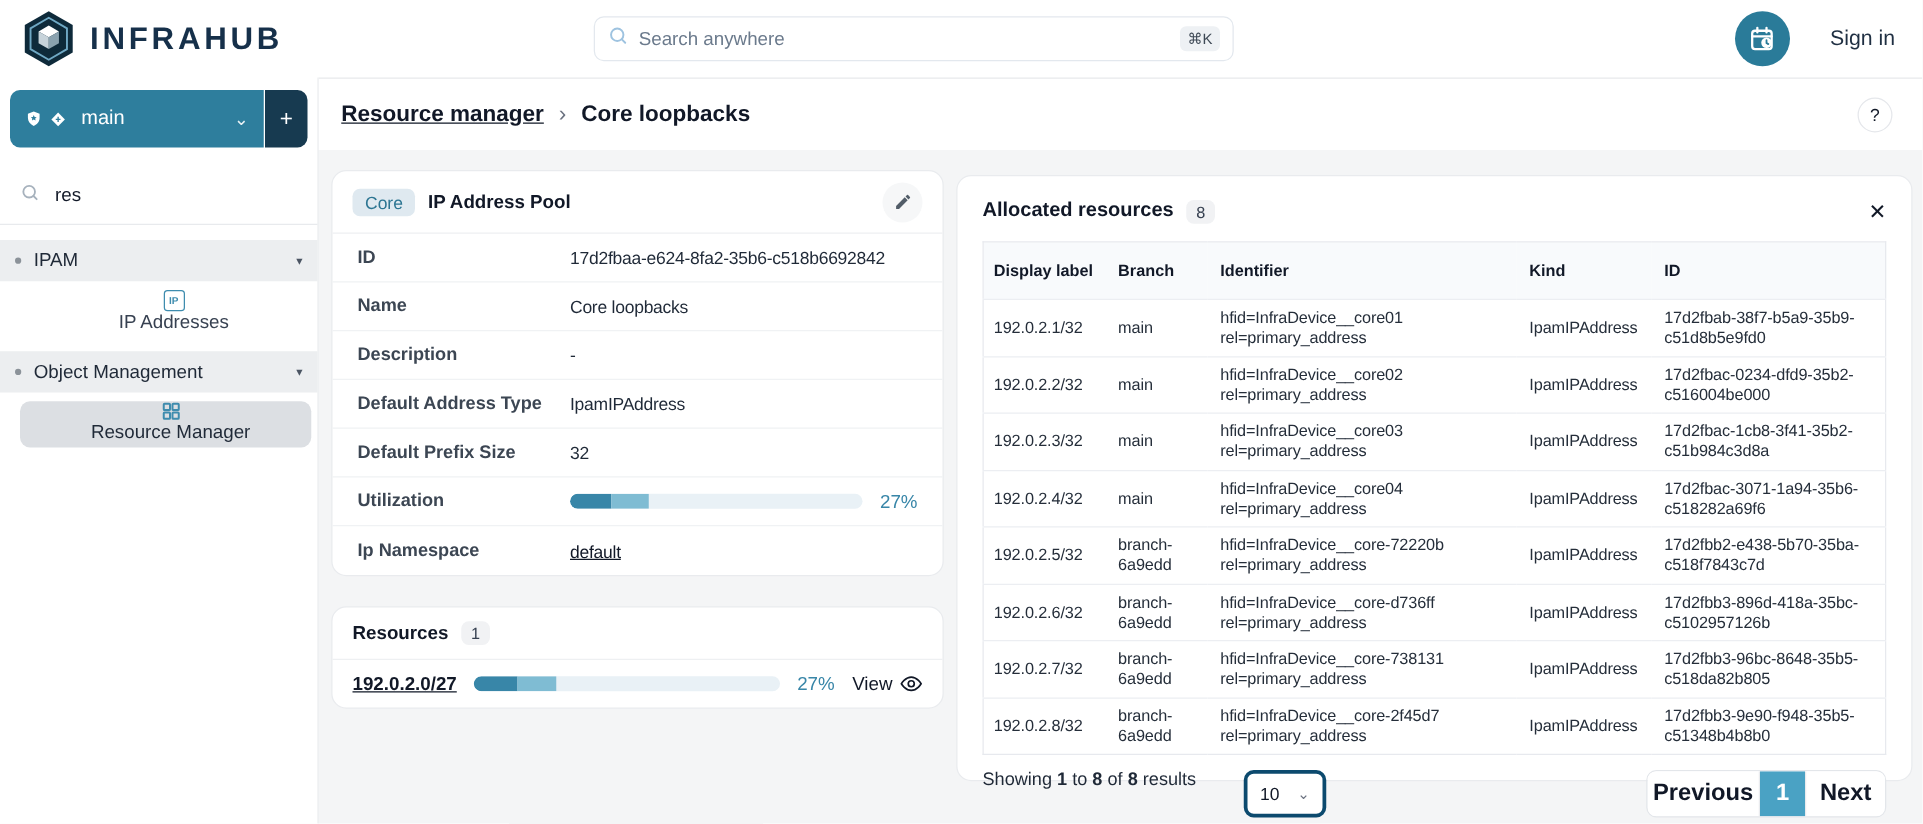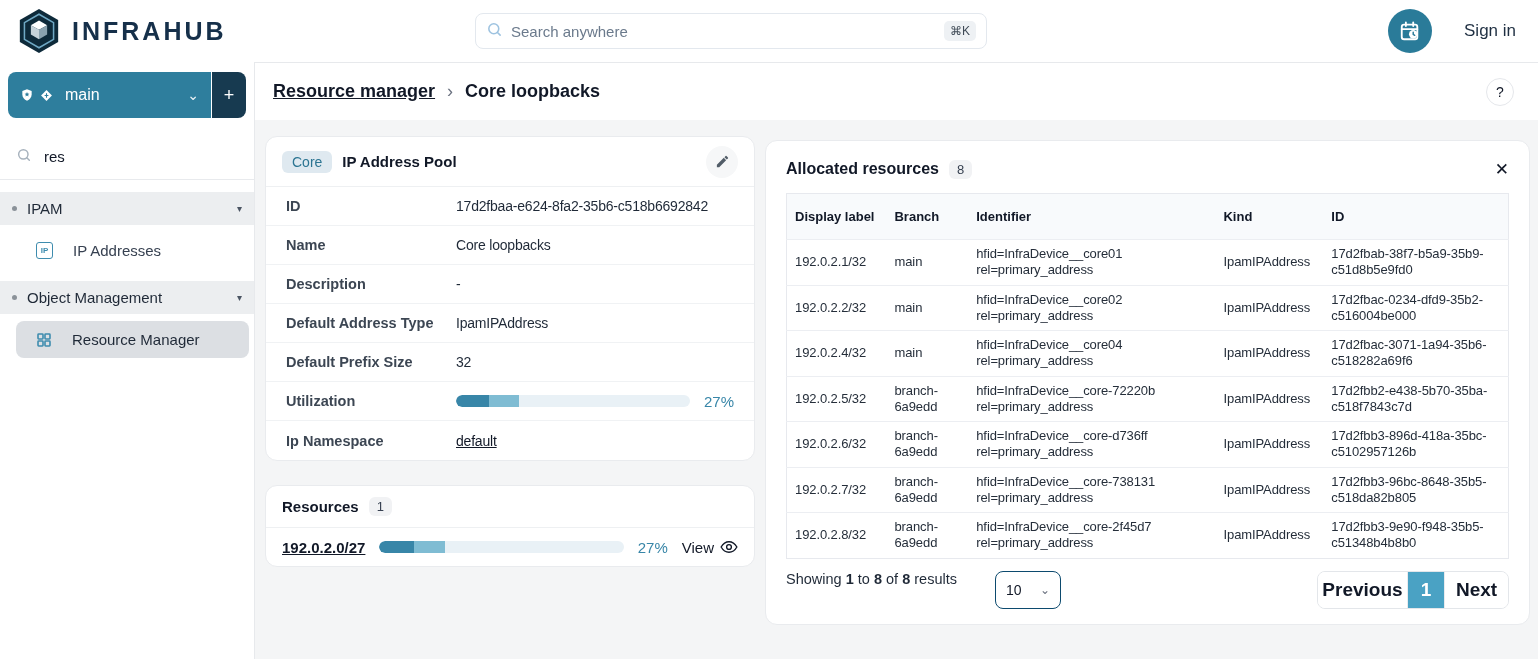--- a/index.html
+++ b/index.html
@@ -25,21 +25,21 @@
   .branch-btn .lbl { flex:1; margin-left:6px; }
   .branch-btn .chev { font-size:14px; opacity:.9; }
   .branch-add { width:34px; background:#173a50; border-radius:0 8px 8px 0; color:#fff; font-size:18px; display:flex; align-items:center; justify-content:center; margin-left:1px; }
   .side-search { height:46px; margin-top:16px; border-bottom:1px solid #e8eaed; display:flex; align-items:center; padding:0 16px; gap:12px; }
   .side-search .mag { color:#a7b2bd; }
   .side-search .val { font-size:15px; color:#111827; }
   .nav-group { height:33px; margin-top:12px; background:#eceef0; display:flex; align-items:center; padding:0 12px; gap:10px; }
   .nav-group .dot { width:5px; height:5px; border-radius:50%; background:#8b9299; }
   .nav-group .glabel { font-size:15px; color:#1f2937; flex:1; }
   .nav-group .caret { font-size:10px; color:#4b5563; }
-  .nav-item { height:37px; margin-top:7px; display:flex; align-items:center; padding:0 12px 0 36px; gap:20px; font-size:15px; color:#374151; border-radius:8px; }
+  .nav-item { height:37px; margin-top:7px; display:flex; align-items:center; padding:0 12px 0 36px; gap:0; font-size:15px; color:#374151; border-radius:8px;flex-direction:column; }
   .nav-item.active { background:#dcdfe3; margin-left:16px; margin-right:5px; padding-left:20px; color:#1f2937; }
   .ip-icon { width:17px; height:17px; border:1.6px solid #3e8cae; border-radius:3px; color:#3e8cae; font-size:8px; font-weight:bold; display:flex; align-items:center; justify-content:center; }
   .grid-icon { color:#3e8cae; display:flex; }
 
   
   .crumbbar { position:absolute; top:62px; left:255px; width:1283px; height:58px; background:#fff; border-top:1px solid #e7e9ec; display:flex; align-items:center; padding:0 24px 0 18px; }
   .crumb-link { font-size:18px; font-weight:bold; color:#111827; text-decoration:underline; }
   .crumb-sep { margin:0 12px; color:#6b7280; font-size:18px; }
   .crumb-cur { font-size:18px; font-weight:bold; color:#111827; }
   .help-btn { margin-left:auto; width:28px; height:28px; border:1px solid #e5e7eb; border-radius:50%; background:#fff; display:flex; align-items:center; justify-content:center; font-size:14px; color:#111827; }
@@ -84,21 +84,21 @@
   .alloc-table td { border-top:1px solid #eceef2; padding:6px 10px; height:41px; vertical-align:middle; color:#252e3a; line-height:1.25; letter-spacing:-0.1px; }
   .c-display { width:94px; white-space:nowrap; padding-left:8px !important; }
   .c-branch { width:84px; }
   .c-ident { width:258px; white-space:pre-line; }
   .c-kind { width:108px; white-space:nowrap; }
   .c-id { width:198px; overflow-wrap:break-word; }
 
   .alloc-footer { display:flex; align-items:flex-start; margin-top:12px; }
   .showing { font-size:14.5px; color:#1f2937; }
   .showing b { font-weight:bold; }
-  .size-select { margin-left:38px; width:66px; height:38px; border:1px solid #0c4a6e; border-radius:8px; display:flex; align-items:center; justify-content:space-between; padding:0 10px; font-size:14px; color:#111827; background:#fff; }
+  .size-select { margin-left:38px; width:66px; height:38px; border:3px solid #0c4a6e; border-radius:8px; display:flex; align-items:center; justify-content:space-between; padding:0 10px; font-size:14px; color:#111827; background:#fff; }
   .size-select .chev { color:#6b7280; font-size:12px; }
   .pager { margin-left:auto; display:flex; border:1px solid #e3e6ea; border-radius:8px; overflow:hidden; height:38px; }
   .pager > * { display:flex; align-items:center; justify-content:center; font-size:19px; background:#fff; color:#111827; border:none;font-weight:bold; }
   .pg-prev { width:90px; border-right:1px solid #e9ebee; }
   .pg-cur { width:36px; background:#4aa2c4; color:#fff; }
   .pg-next { width:64px; border-left:1px solid #e9ebee; }
 </style>
 </head>
 <body>
 
@@ -308,20 +308,28 @@
           </tr>
           <tr>
             <td class="c-display">192.0.2.2/32</td>
             <td class="c-branch">main</td>
             <td class="c-ident">hfid=InfraDevice__core02
 rel=primary_address</td>
             <td class="c-kind">IpamIPAddress</td>
             <td class="c-id">17d2fbac-0234-dfd9-35b2-c516004be000</td>
           </tr>
           <tr>
+            <td class="c-display">192.0.2.3/32</td>
+            <td class="c-branch">main</td>
+            <td class="c-ident">hfid=InfraDevice__core03
+rel=primary_address</td>
+            <td class="c-kind">IpamIPAddress</td>
+            <td class="c-id">17d2fbac-1cb8-3f41-35b2-c51b984c3d8a</td>
+          </tr>
+          <tr>
             <td class="c-display">192.0.2.4/32</td>
             <td class="c-branch">main</td>
             <td class="c-ident">hfid=InfraDevice__core04
 rel=primary_address</td>
             <td class="c-kind">IpamIPAddress</td>
             <td class="c-id">17d2fbac-3071-1a94-35b6-c518282a69f6</td>
           </tr>
           <tr>
             <td class="c-display">192.0.2.5/32</td>
             <td class="c-branch">branch-6a9edd</td>

